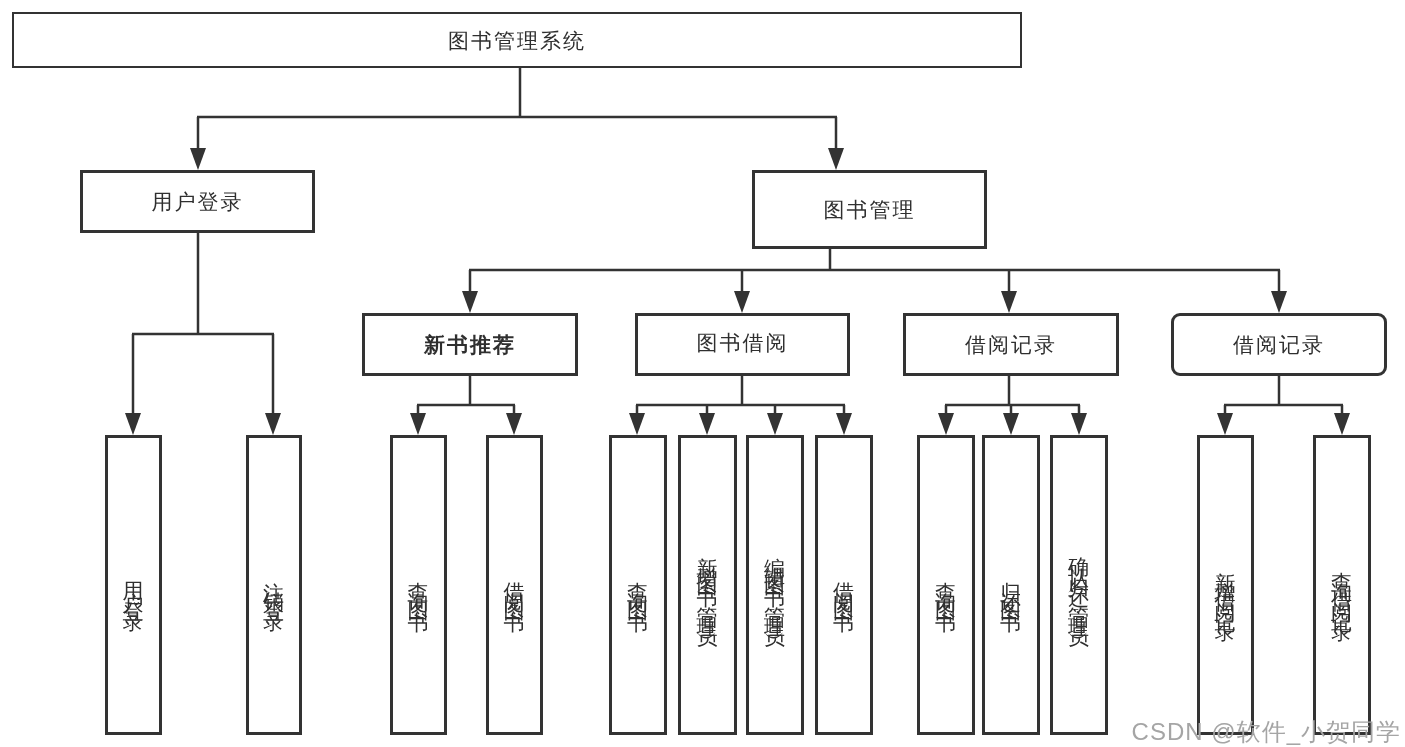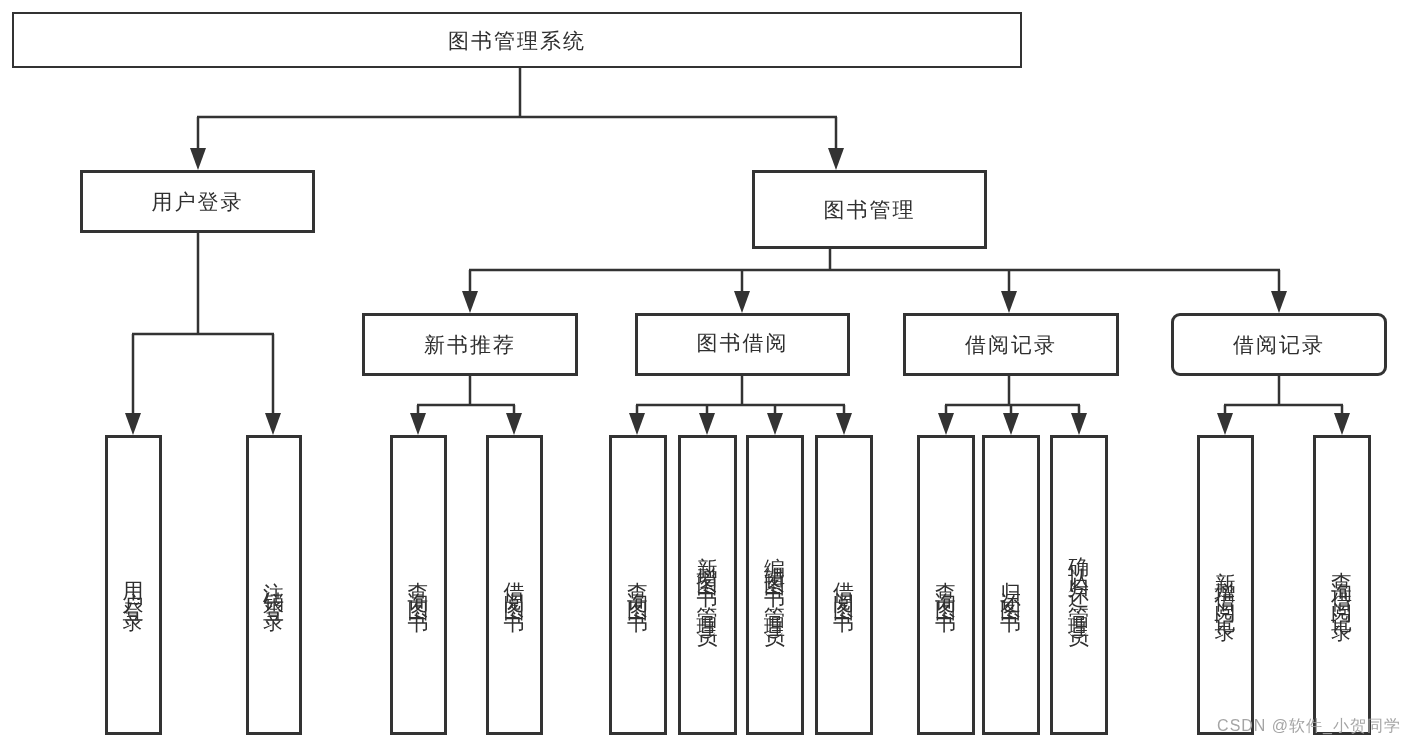--- a/index.html
+++ b/index.html
@@ -22,21 +22,21 @@
     font-size:21px; letter-spacing:2px; line-height:1;
   }
   .box.root { border-width:2px; }
   .box.leaf { border-width:3px; }
   .vtext {
     writing-mode:vertical-rl; text-orientation:mixed;
     letter-spacing:10px; font-size:21px; white-space:nowrap;
   }
   #watermark {
     position:absolute; right:4px; top:716px; z-index:2;
-    font-size:16px; letter-spacing:1px;
+    font-size:24px; letter-spacing:1px;
     color:var(--watermark,#a5a5a5);
   }
 </style>
 </head>
 <body>
 
 <div id="canvas">
 
   <svg class="wires" width="1405" height="747" viewBox="0 0 1405 747">
 
@@ -118,21 +118,21 @@
     <span>图书管理系统</span>
   </div>
 
   <div class="box" style="left:80px; top:170px; width:235px; height:63px;">
     <span>用户登录</span>
   </div>
   <div class="box" style="left:712px; top:170px; width:235px; height:79px;margin-left:40px;">
     <span>图书管理</span>
   </div>
 
-  <div class="box" style="left:362px; top:313px; width:216px; height:63px;">
+  <div class="box" style="left:362px; top:313px; width:216px; height:63px;font-weight:bold;">
     <span>新书推荐</span>
   </div>
   <div class="box" style="left:635px; top:313px; width:215px; height:63px;font-family:Liberation Mono, monospace;">
     <span>图书借阅</span>
   </div>
   <div class="box" style="left:903px; top:313px; width:216px; height:63px;">
     <span>借阅记录</span>
   </div>
   <div class="box" style="left:1171px; top:313px; width:216px; height:63px;border-radius:9px;">
     <span>借阅记录</span>

